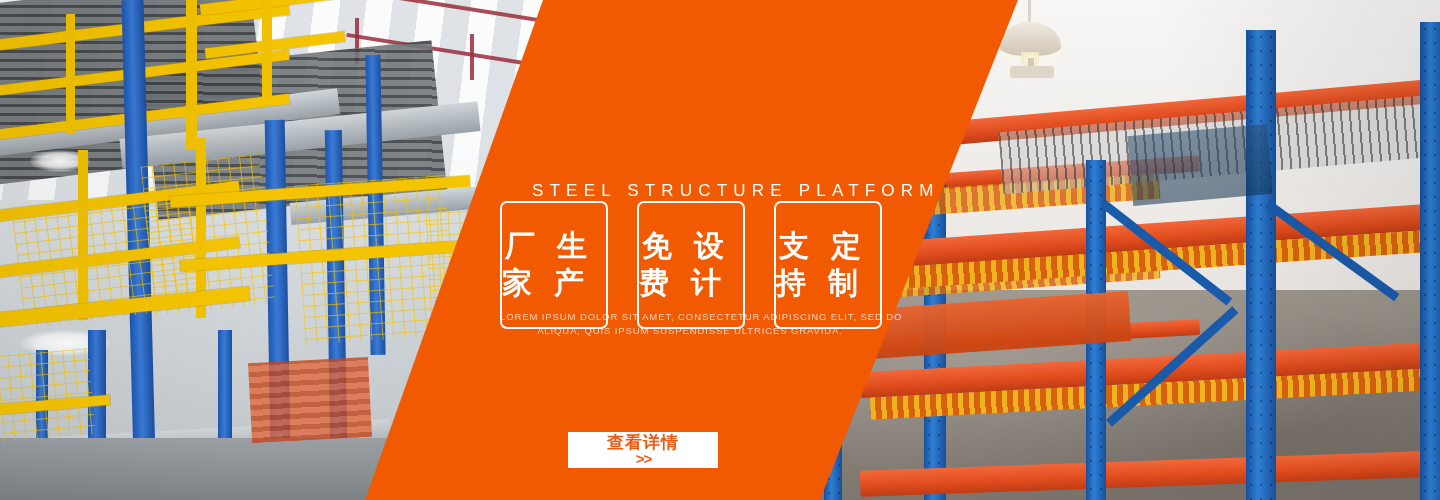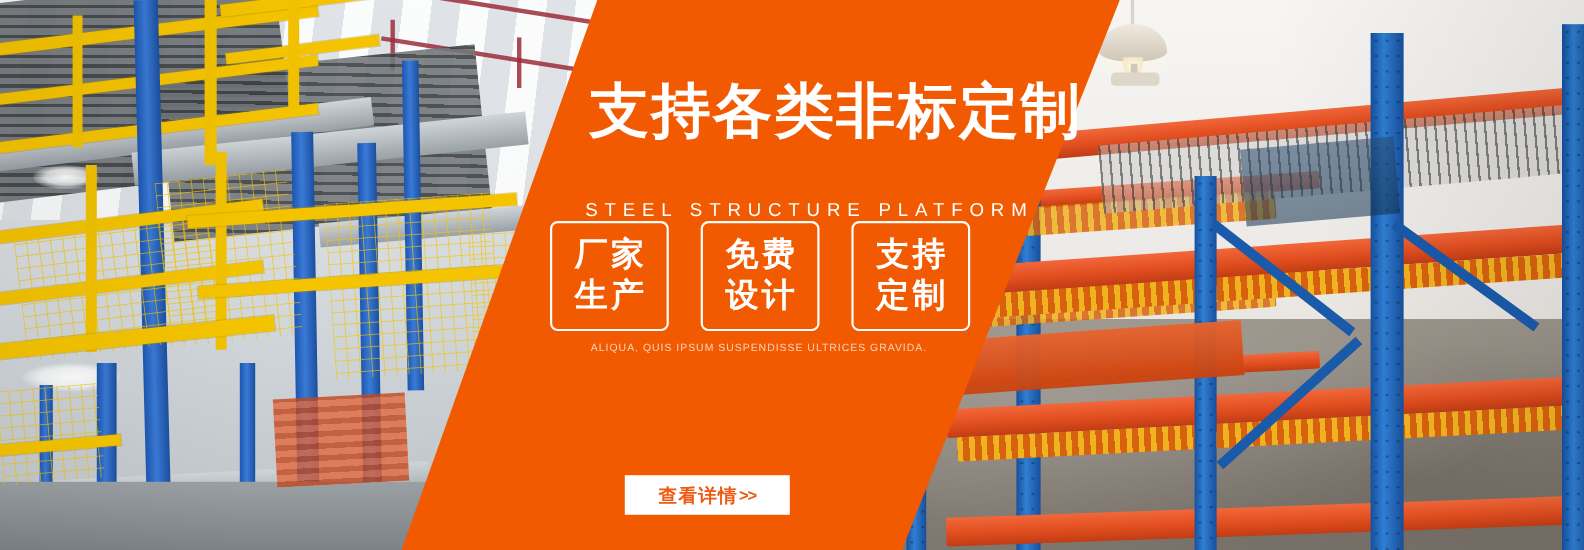--- a/index.html
+++ b/index.html
@@ -214,25 +214,25 @@
 
   .feature-boxes {
     position: absolute;
     left: 500px;
     top: 201px;
     display: flex;
     gap: 29px;
   }
   .feature-box {
     width: 108px;
-    height: 100px;
+    height: 128px;
     border: 2px solid #ffffff;
     border-radius: 7px;
     display: flex;
-    flex-direction: column;
+    flex-direction: row;
     align-items: center;
     justify-content: center;
     color: #ffffff;
     font-size: 30px;
     font-weight: 700;
     line-height: 1.22;
     letter-spacing: 3px;
     text-indent: 3px;
   }
   .feature-box span { display: block; }
@@ -255,20 +255,21 @@
     position: absolute;
     left: 568px;
     top: 432px;
     width: 150px;
     height: 36px;
     background: #ffffff;
     display: flex;
     align-items: center;
     justify-content: center;
     cursor: pointer;
+    flex-direction: column;
   }
   .cta-label {
     color: #ee5a12;
     font-size: 17px;
     font-weight: 700;
     letter-spacing: 1px;
     line-height: 1;
   }
   .cta-arrows {
     color: #ee5a12;
@@ -393,40 +394,40 @@
     <div style="position:absolute; left:330px; top:130px; width:140px; height:70px;
                 background:linear-gradient(180deg,#2a4c6e,#13314d); transform:rotate(-5deg); opacity:.55;"></div>
 
     <div style="position:absolute; inset:0; background:linear-gradient(260deg, rgba(0,0,0,.08), rgba(0,0,0,0) 40%);"></div>
   </div>
 
   <div class="orange-panel" style="--orange: #F15A00;"></div>
 
   <div class="content">
 
-    <div class="title">支持各类非标定制</div>
 
     <div class="subtitle">STEEL STRUCTURE PLATFORM</div>
 
     <div class="feature-boxes">
       <div class="feature-box">
         <span>厂家</span>
         <span>生产</span>
       </div>
       <div class="feature-box">
         <span>免费</span>
         <span>设计</span>
       </div>
       <div class="feature-box">
         <span>支持</span>
         <span>定制</span>
       </div>
     </div>
 
     <div class="lorem">
+      <div>LOREM IPSUM DOLOR SIT AMET, CONSECTETUR ADIPISCING ELIT, SED DO</div>
       <div>ALIQUA, QUIS IPSUM SUSPENDISSE ULTRICES GRAVIDA.</div>
     </div>
 
     <div class="cta-button">
       <span class="cta-label" style="color: rgb(238, 90, 18);">查看详情</span>
       <span class="cta-arrows" style="color: rgb(238, 90, 18);">&gt;&gt;</span>
     </div>
 
   </div>
 </div>

